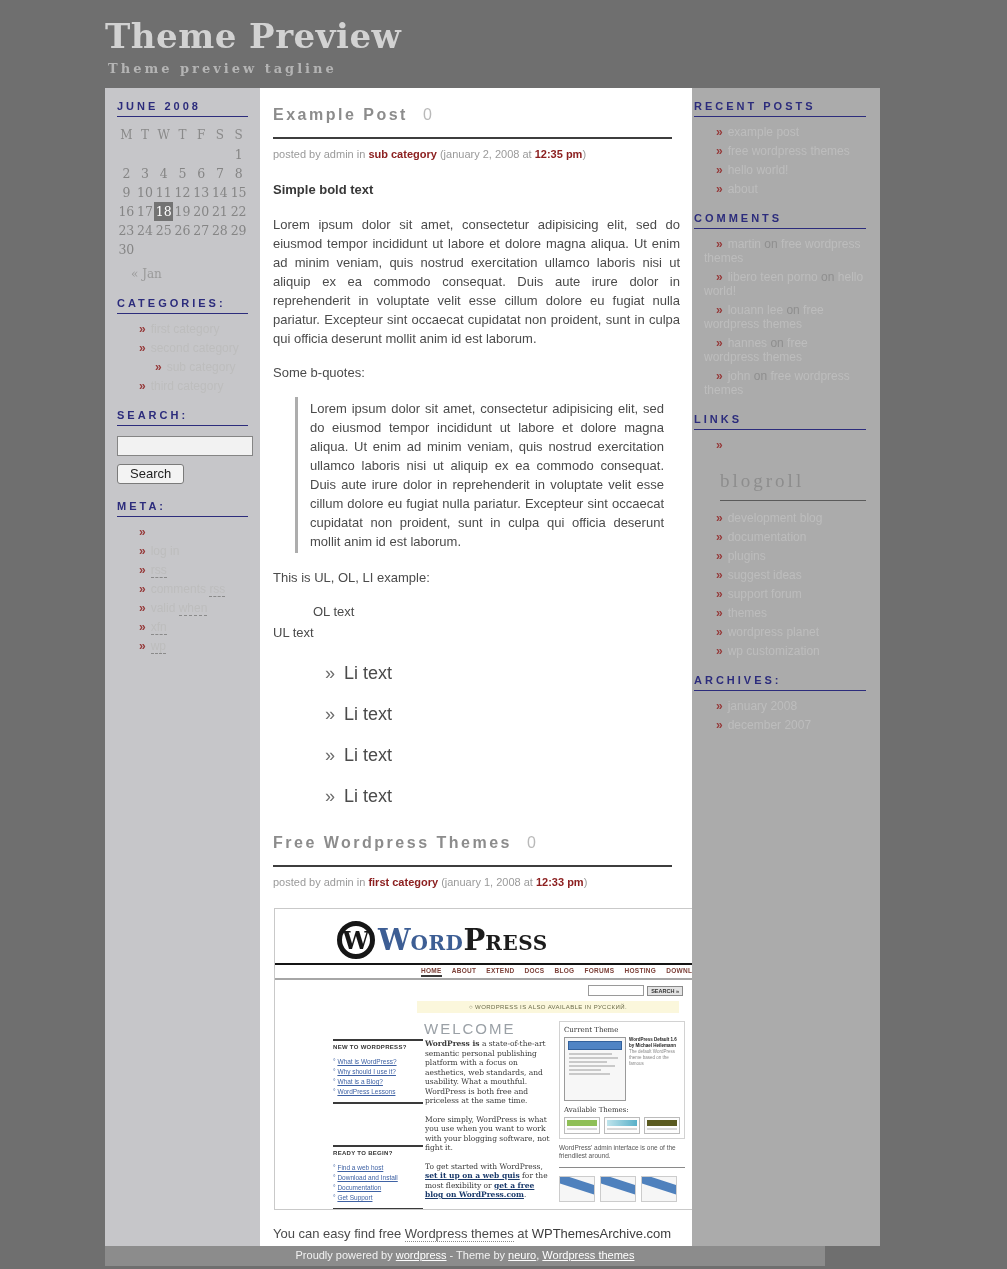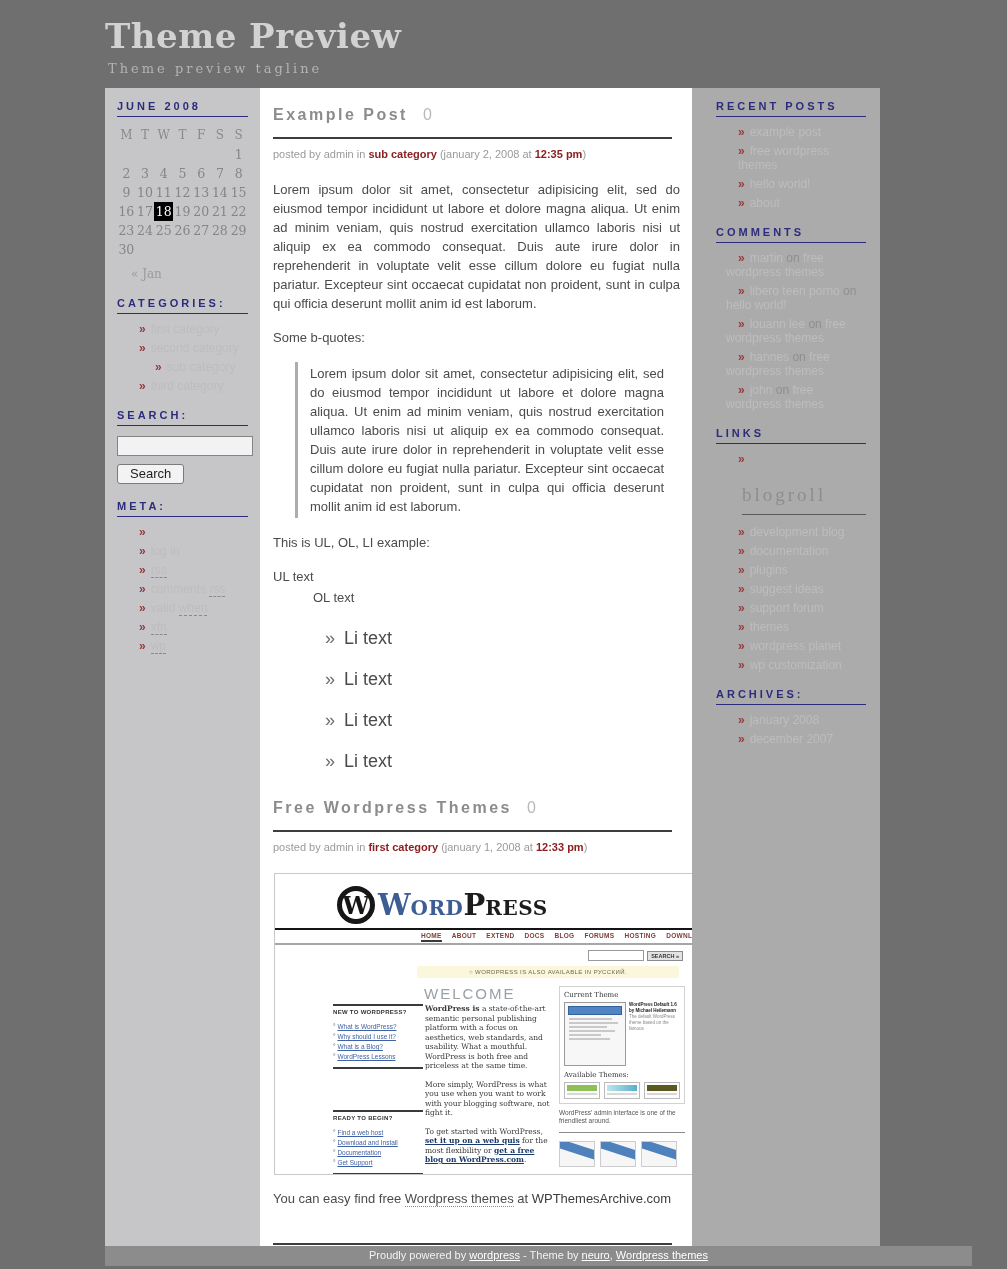--- a/index.html
+++ b/index.html
@@ -13,47 +13,47 @@
     background:#6f6f6f;
     font-family:"Liberation Sans",sans-serif;
   }
   
   #header{position:absolute;left:105px;top:0;width:800px;height:88px;}
   .site-title{
     font-family:"DejaVu Serif",serif;font-weight:bold;font-size:34px;
     color:#d2d2d2;padding-top:16px;letter-spacing:0.5px;cursor:pointer;
   }
   .site-tagline{
-    font-family:"DejaVu Serif",serif;font-weight:normal;font-size:13px;
+    font-family:"DejaVu Serif",serif;font-weight:bold;font-size:13px;
     color:#b4b4b4;letter-spacing:3px;margin-top:5px;margin-left:3px;
   }
   
   #page{position:absolute;left:105px;top:88px;width:800px;height:1158px;display:flex;}
   #left-sidebar{width:155px;background:#c6c6c9;box-sizing:border-box;padding:12px 12px 0 12px;overflow:hidden;}
   #content{width:432px;background:#ffffff;box-sizing:border-box;padding:0 12px 0 13px;overflow:hidden;}
-  #right-sidebar{width:188px;background:#ababab;box-sizing:border-box;padding:12px 14px 0 24px;overflow:hidden;}
+  #right-sidebar{width:188px;background:#ababab;box-sizing:border-box;padding:12px 14px 0 2px;overflow:hidden;}
   
   .s-head{
     color:var(--navy);font-size:11px;font-weight:bold;letter-spacing:3px;
     border-bottom:1px solid var(--navy);padding-bottom:4px;margin:16px 0 8px 0;
   }
   .s-head.first{margin-top:0;}
   ul.s-list{list-style:none;margin:0 0 4px 0;padding:0 0 0 10px;}
   ul.s-list li{font-size:12px;line-height:14px;margin:0 0 5px 0;padding-left:12px;text-indent:-0px;}
   ul.s-list li.hang{padding-left:0;text-indent:12px;}
   ul.s-list li.depth1{padding-left:28px;}
   .bul{color:var(--bullet);font-weight:bold;margin-right:5px;}
   a.slink{color:#bdbdbd;text-decoration:none;cursor:pointer;}
   span.on-word{color:#8f8f8f;}
   span.dashed{border-bottom:1px dashed #8a8a8a;}
   
   #cal-table{border-collapse:collapse;margin-top:4px;font-family:"DejaVu Serif",serif;}
   #cal-table th{width:22px;height:18px;font-size:12px;font-weight:normal;color:#8a8a8a;text-align:center;}
   #cal-table td{width:22px;height:17px;font-size:12.5px;color:#858585;text-align:center;cursor:default;}
-  #cal-table td.today{background:#000000;color:#ffffff;}
+  #cal-table td.today{background:#737373;color:#ffffff;}
   .cal-prev{font-family:"DejaVu Serif",serif;font-size:12px;color:#9a9a9a;margin:8px 0 16px 14px;cursor:pointer;}
   
   #search-input{width:130px;height:16px;border:1px solid #858585;background:#f2f2f2;margin:2px 0 8px 0;}
   #search-button{
     font-family:"Liberation Sans",sans-serif;font-size:13px;color:#222;
     background:#f3f3f3;border:1px solid #7a7a7a;border-radius:3px;padding:1px 12px 2px 12px;cursor:pointer;
   }
   
   .post-title{
     font-size:16px;font-weight:bold;letter-spacing:2.5px;color:#8c8c8c;
@@ -136,21 +136,21 @@
   .cards{display:flex;gap:5px;margin-top:8px;}
   .card{width:36px;height:26px;border:1px solid #ccc;background:#f6f6f6;position:relative;overflow:hidden;}
   .card .strip{position:absolute;left:-4px;top:4px;width:50px;height:9px;background:#4f81bd;transform:rotate(18deg);}
   
   .blogroll-head{
     font-family:Liberation Serif, serif;font-size:19px;color:#8d8d8d;letter-spacing:3px;
     margin:18px 0 10px 26px;border-bottom:1px solid #5a5a5a;padding-bottom:8px;
   }
   
   #footer{
-    position:absolute;left:105px;top:1246px;width:867px;height:20px;background:#8c8c8c;
+    position:absolute;left:105px;top:1246px;width:720px;height:20px;background:#8c8c8c;
     font-size:11px;color:#f2f2f2;text-align:center;line-height:19px;
   }
   #footer a{color:#ffffff;text-decoration:underline;cursor:pointer;}
 </style>
 </head>
 <body>
 
 <div id="header">
   <div class="site-title">Theme Preview</div>
   <div class="site-tagline">Theme preview tagline</div>
@@ -258,26 +258,27 @@
   </aside>
 
   <main id="content">
 
     <h2 class="post-title">
       <span>Example Post</span>
       <span class="count">0</span>
     </h2>
     <p class="post-meta" id="meta-0"><span>posted by admin in </span><a class="cat">sub category</a><span> (january 2, 2008 at </span><span class="ptime">12:35 pm</span><span>)</span></p>
     <div class="pbody">
+      <div class="lead-bold">Simple bold text</div>
       <p>Lorem ipsum dolor sit amet, consectetur adipisicing elit, sed do eiusmod tempor incididunt ut labore et dolore magna aliqua. Ut enim ad minim veniam, quis nostrud exercitation ullamco laboris nisi ut aliquip ex ea commodo consequat. Duis aute irure dolor in reprehenderit in voluptate velit esse cillum dolore eu fugiat nulla pariatur. Excepteur sint occaecat cupidatat non proident, sunt in culpa qui officia deserunt mollit anim id est laborum.</p>
       <p class="nojust">Some b-quotes:</p>
       <blockquote>Lorem ipsum dolor sit amet, consectetur adipisicing elit, sed do eiusmod tempor incididunt ut labore et dolore magna aliqua. Ut enim ad minim veniam, quis nostrud exercitation ullamco laboris nisi ut aliquip ex ea commodo consequat. Duis aute irure dolor in reprehenderit in voluptate velit esse cillum dolore eu fugiat nulla pariatur. Excepteur sint occaecat cupidatat non proident, sunt in culpa qui officia deserunt mollit anim id est laborum.</blockquote>
       <p class="nojust">This is UL, OL, LI example:</p>
+      <div class="plainline ind">OL text</div>
       <div class="plainline">UL text</div>
-      <div class="plainline ind">OL text</div>
       <ul class="post-list" id="post1-list">
           <li><span class="gbul">»</span><span>Li text</span></li>
           <li><span class="gbul">»</span><span>Li text</span></li>
           <li><span class="gbul">»</span><span>Li text</span></li>
           <li><span class="gbul">»</span><span>Li text</span></li>
         </ul>
     </div>
 
     <h2 class="post-title">
       <span>Free Wordpress Themes</span>

